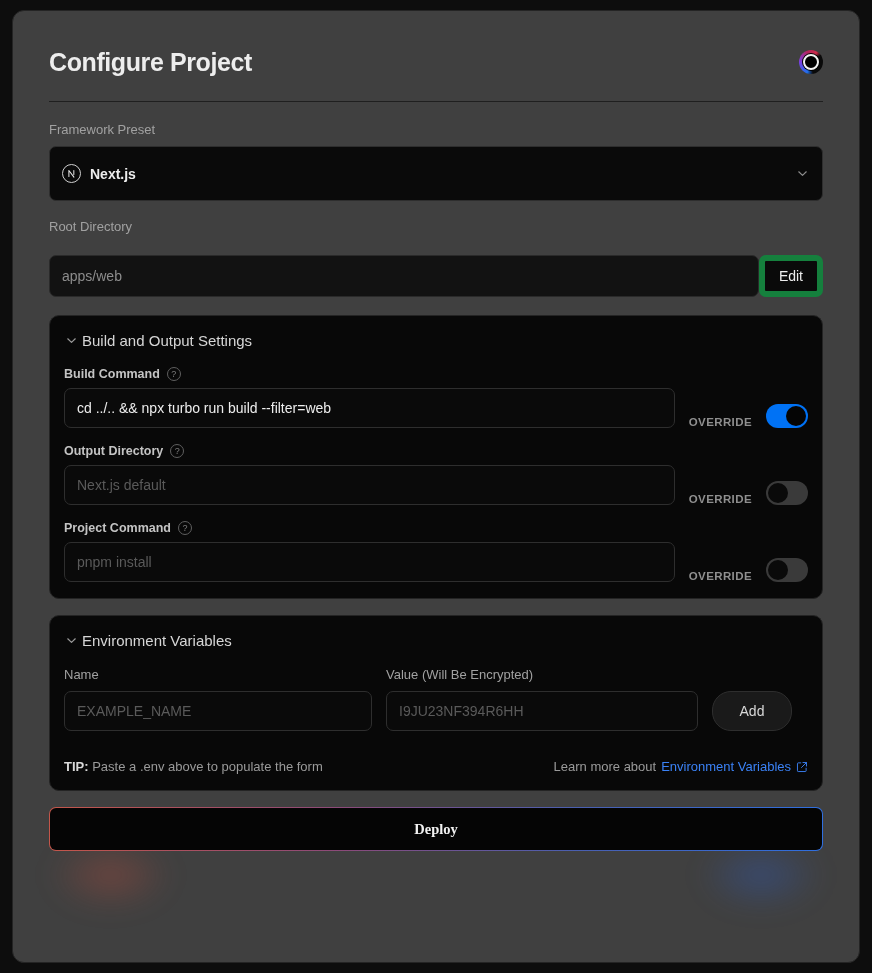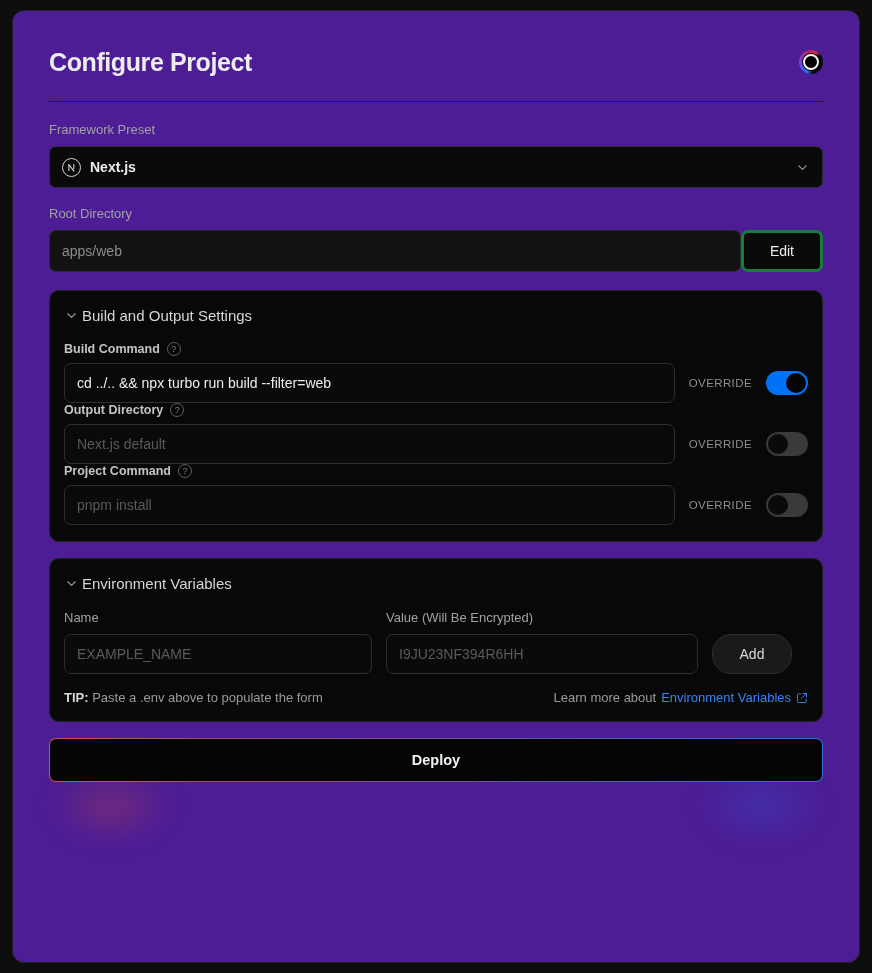--- a/index.html
+++ b/index.html
@@ -18,21 +18,21 @@
     width: 872px;
     height: 973px;
     background: #0d0d0d;
     padding: 10px 12px;
   }
 
   .card {
     position: relative;
     width: 848px;
     height: 953px;
-    background: #4c1d95;
+    background: #404040;
     border: 1px solid #242424;
     border-radius: 12px;
     padding: 36px 36px 0 36px;
     overflow: hidden;
   }
 
   
   .card-header {
     display: flex;
     align-items: flex-start;
@@ -99,21 +99,21 @@
   .input.readonly {
     background: #121212;
     border-color: #2a2a2a;
     color: #8d8d8d;
   }
 
   
   .select-wrap { position: relative; }
   .select-box {
     width: 100%;
-    height: 42px;
+    height: 55px;
     background: #0a0a0a;
     border: 1px solid #2e2e2e;
     border-radius: 7px;
     display: flex;
     align-items: center;
     padding: 17px 12px;
     cursor: pointer;
   }
   .fw-logo {
     width: 19px; height: 19px;
@@ -126,28 +126,29 @@
   .fw-logo svg { display: block; }
   .select-value { font-size: 14px; color: #ededed; font-weight: bold; flex: 1; }
   .chev { color: #8a8a8a; display: flex; align-items: center; }
 
   
   .row-inline { display: flex; gap: 0; align-items: flex-end; }
   .row-inline .input { flex: 1; height: 42px; }
   .btn-secondary {
     height: 42px;
     min-width: 52px;
-    padding: 0 26px;
+    padding: 0 14px;
     background: #0a0a0a;
-    border: 3px solid #15803d;
+    border: 6px solid #15803d;
     border-radius: 7px;
     color: #ededed;
     font-size: 14px;
     font-family: "Liberation Sans", sans-serif;
     cursor: pointer;
+    margin-top: 12px;
   }
 
   
   .panel {
     border: 1px solid #242424;
     border-radius: 10px;
     background: #080808;
     padding: 16px 14px 16px 14px;
     margin-bottom: 16px;
   }
@@ -175,46 +176,47 @@
     border-radius: 50%;
     border: 1px solid #5f5f5f;
     color: #7d7d7d;
     font-size: 9px;
     font-weight: normal;
     display: flex; align-items: center; justify-content: center;
     line-height: 1;
     cursor: pointer;
   }
 
-  .override-row { display: flex; align-items: center; gap: 14px; }
+  .override-row { display: flex; align-items: flex-end; gap: 14px; }
   .override-row .input { flex: 1; }
   .override-label {
     font-size: 11.5px;
     letter-spacing: 0.4px;
     color: #8f8f8f;
+    font-weight: bold;
   }
   .toggle {
     width: 42px; height: 24px;
     border-radius: 12px;
     background: #3a3a3a;
     position: relative;
     cursor: pointer;
     flex: 0 0 auto;
   }
   .toggle .knob {
     position: absolute;
     top: 2px; left: 2px;
     width: 20px; height: 20px;
     border-radius: 50%;
     background: #0a0a0a;
   }
   .toggle.on { background: #0072f5; }
   .toggle.on .knob { left: 20px; background: #050505; }
 
-  .sub-field { }
+  .sub-field { margin-bottom: 16px; }
   .sub-field:last-child { margin-bottom: 0; }
 
   
   .env-grid {
     display: flex;
     gap: 14px;
     align-items: flex-end;
   }
   .env-col-name { width: 308px; }
   .env-col-value { width: 312px; }
@@ -227,21 +229,21 @@
     border-radius: 19px;
     color: #d8d8d8;
     font-size: 14px;
     font-family: "Liberation Sans", sans-serif;
     cursor: pointer;
   }
   .env-footer {
     display: flex;
     align-items: center;
     justify-content: space-between;
-    margin-top: 16px;
+    margin-top: 28px;
   }
   .tip { font-size: 13px; color: #9a9a9a; }
   .tip b { color: #d9d9d9; }
   .learn {
     font-size: 13px;
     color: #9a9a9a;
     display: flex;
     align-items: center;
     gap: 5px;
   }
@@ -281,21 +283,21 @@
   .deploy-inner {
     width: 100%; height: 100%;
     border-radius: 6px;
     background: #050505;
     display: flex;
     align-items: center;
     justify-content: center;
     color: #f2f2f2;
     font-size: 14.5px;
     font-weight: bold;
-    font-family: Liberation Sans, sans-serif;
+    font-family: Liberation Serif, serif;
   }
 </style>
 </head>
 <body>
 
 <div class="page">
   <div class="card">
 
     <div class="card-header">
       <div class="title">Configure Project</div>

